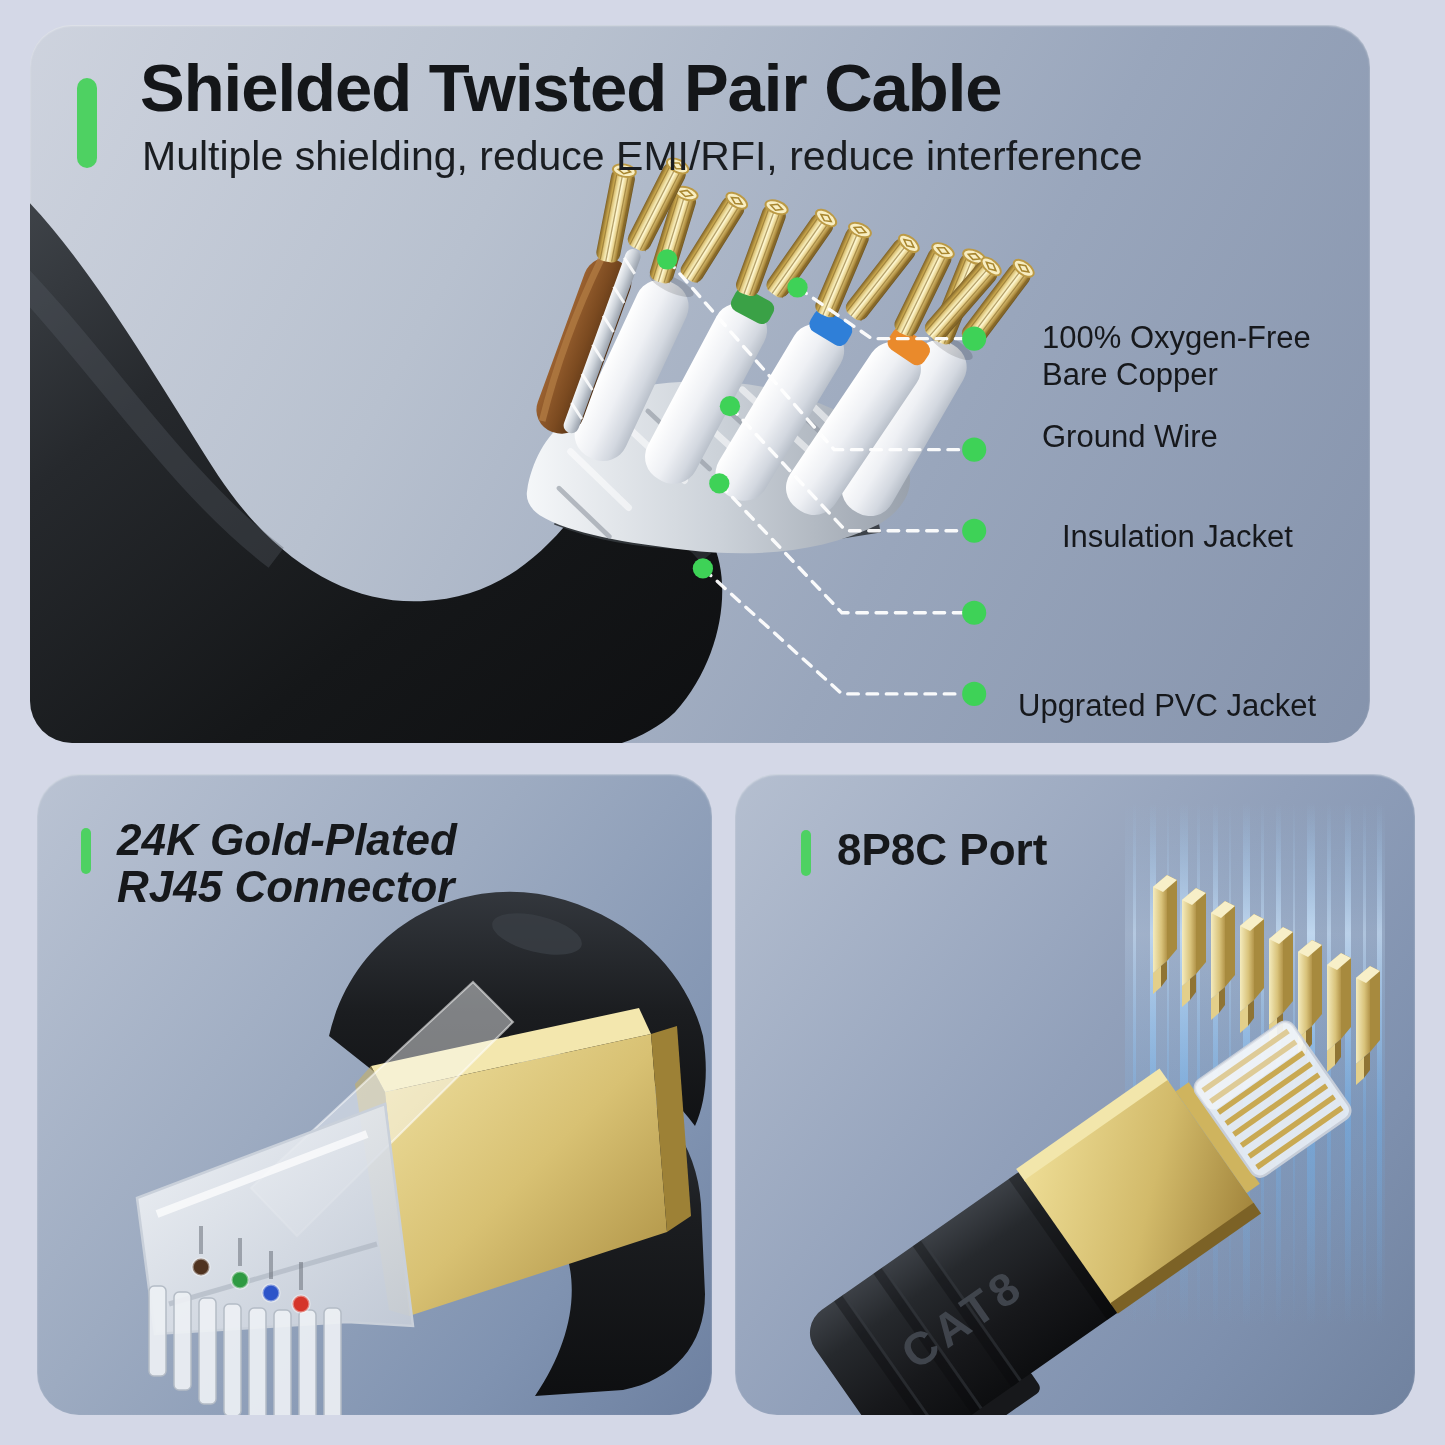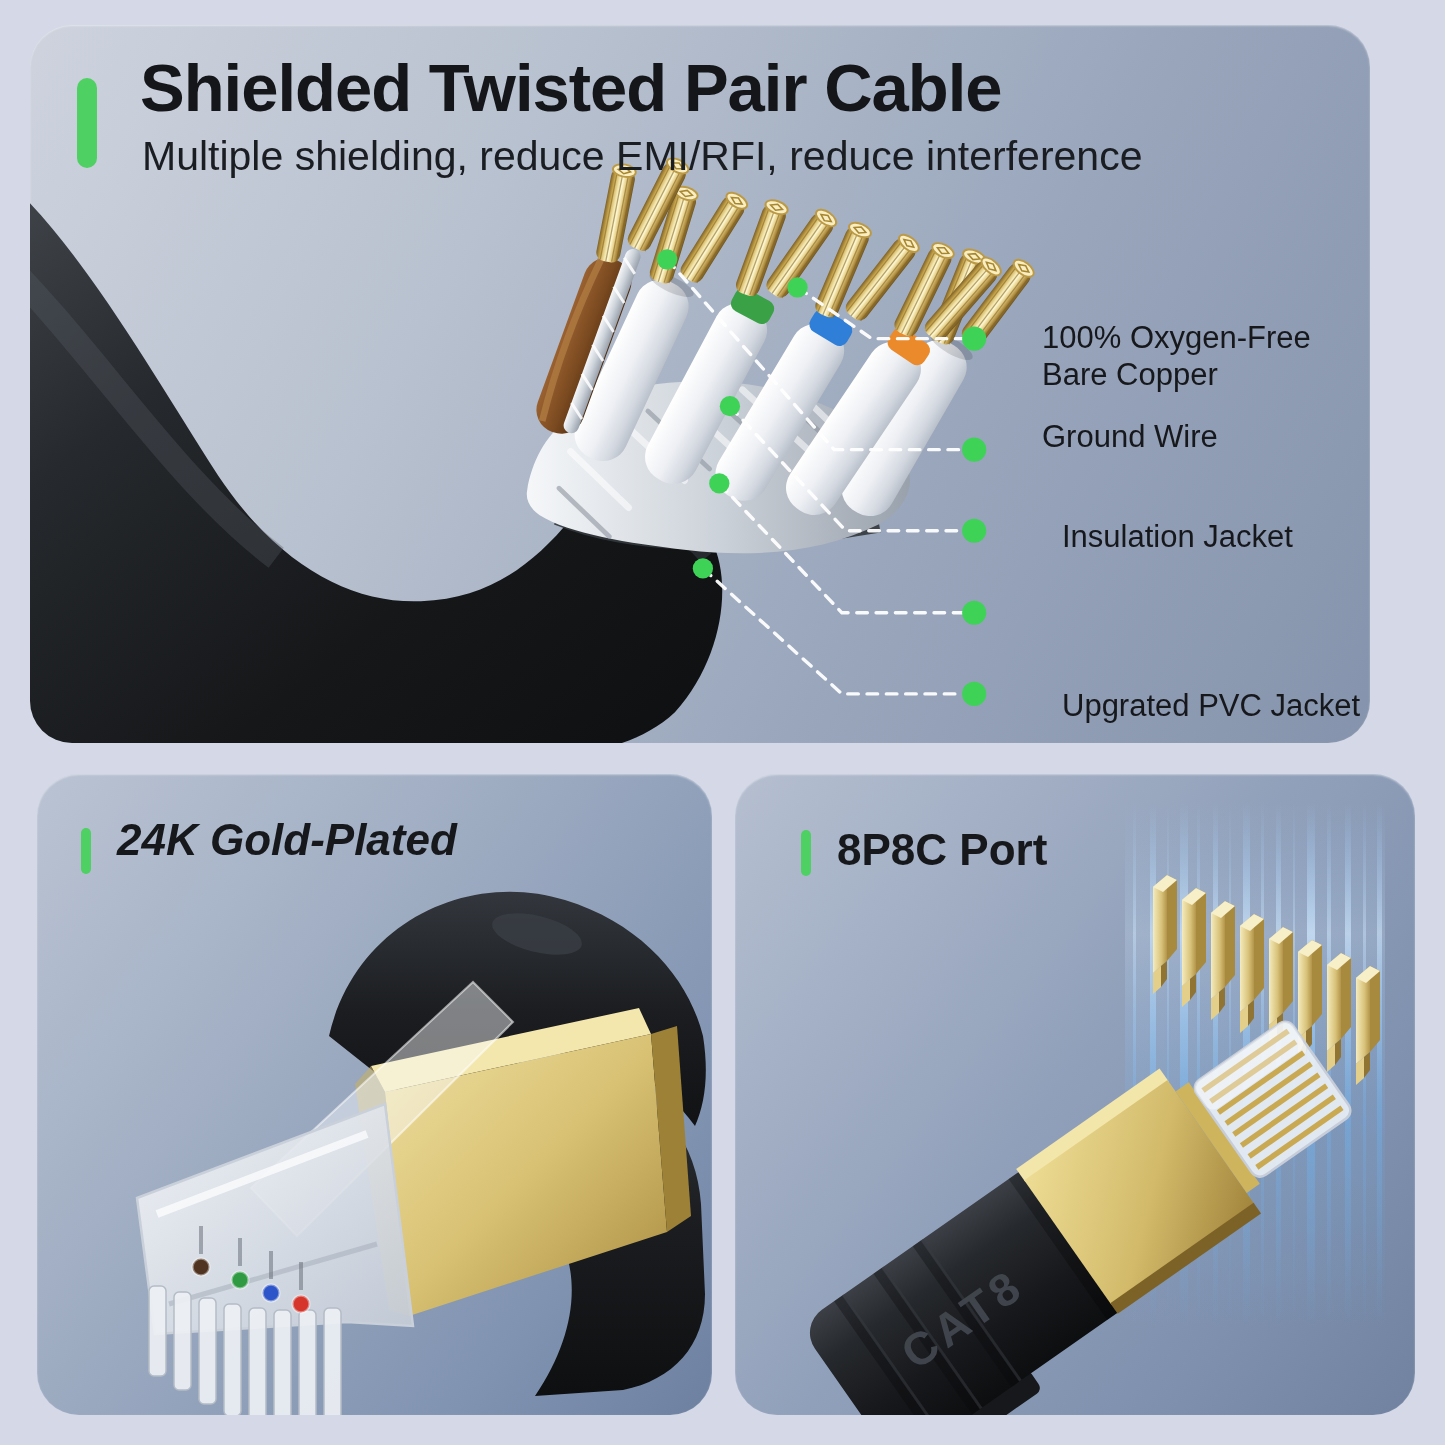--- a/index.html
+++ b/index.html
@@ -200,21 +200,21 @@
   <div class="callout" style="left:1012px;top:294px;">
     <span>100% Oxygen-Free</span>
     <span>Bare Copper</span>
   </div>
   <div class="callout" style="left:1012px;top:393px;">
     <span>Ground Wire</span>
   </div>
   <div class="callout" style="left:1012px;top:493px;margin-left:20px;">
     <span>Insulation Jacket</span>
   </div>
-  <div class="callout" style="left:1032px;top:662px;">
+  <div class="callout" style="left:988px;top:662px;">
     <span>Upgrated PVC Jacket</span>
   </div>
 </section>
 
 <section class="panel panel-bl">
   <svg class="art" viewBox="0 0 675 641">
     <defs>
       <linearGradient id="goldFaceBL" x1="0" y1="0" x2="1" y2="1">
         <stop offset="0" stop-color="#efe0a0"></stop>
           <stop offset=".5" stop-color="#d8c173"></stop>
@@ -283,20 +283,21 @@
       <line x1="164" y1="452" x2="164" y2="480"></line>
         <line x1="203" y1="464" x2="203" y2="492"></line>
       <line x1="234" y1="477" x2="234" y2="505"></line>
         <line x1="264" y1="488" x2="264" y2="516"></line>
     </g>
   </svg>
 
   <span class="accent-bar bar-bl"></span>
   <h2 class="sub-title title-bl">
     <span style="display:block">24K Gold-Plated</span>
+    <span style="display:block">RJ45 Connector</span>
   </h2>
 </section>
 
 <section class="panel panel-br">
   <svg class="art" viewBox="0 0 680 641">
     <defs>
       <linearGradient id="ray" x1="0" y1="0" x2="0" y2="1">
         <stop offset="0" stop-color="#9fd2ff" stop-opacity="0"></stop>
         <stop offset=".25" stop-color="#cfe8ff" stop-opacity=".85"></stop>
         <stop offset=".6" stop-color="#6db6f7" stop-opacity=".55"></stop>

